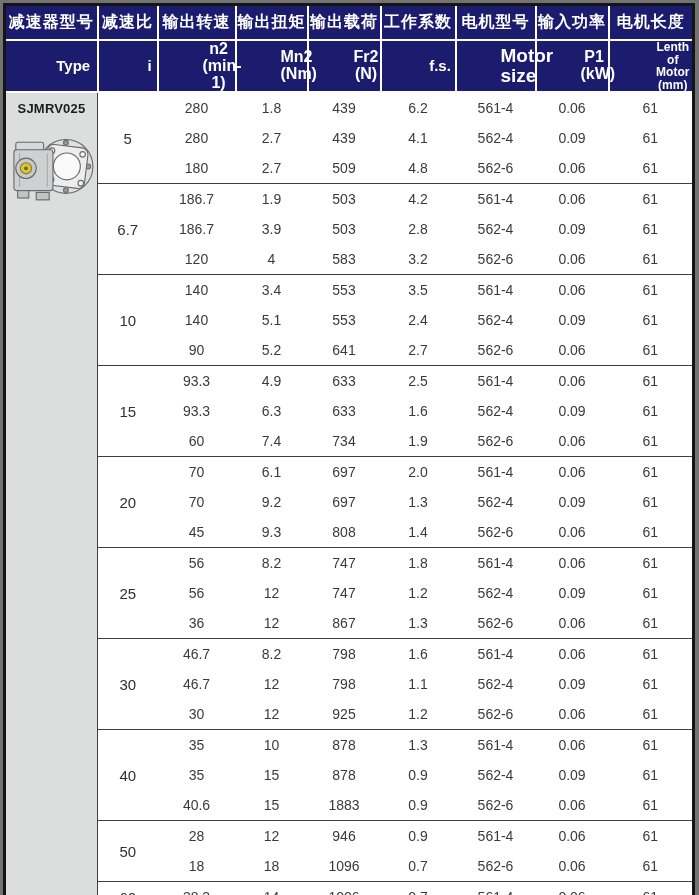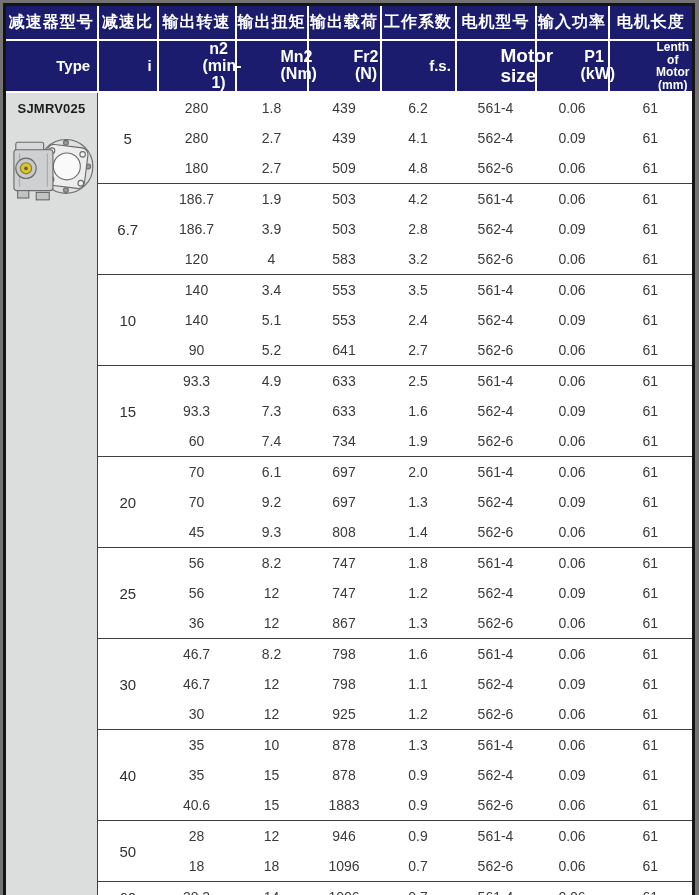--- a/index.html
+++ b/index.html
@@ -222,21 +222,21 @@
           <td>93.3</td>
           <td>4.9</td>
           <td>633</td>
           <td>2.5</td>
           <td>561-4</td>
           <td>0.06</td>
           <td>61</td>
         </tr>
         <tr>
           <td>93.3</td>
-          <td>7.3</td>
+          <td>6.3</td>
           <td>633</td>
           <td>1.6</td>
           <td>562-4</td>
           <td>0.09</td>
           <td>61</td>
         </tr>
         <tr>
           <td>60</td>
           <td>7.4</td>
           <td>734</td>

